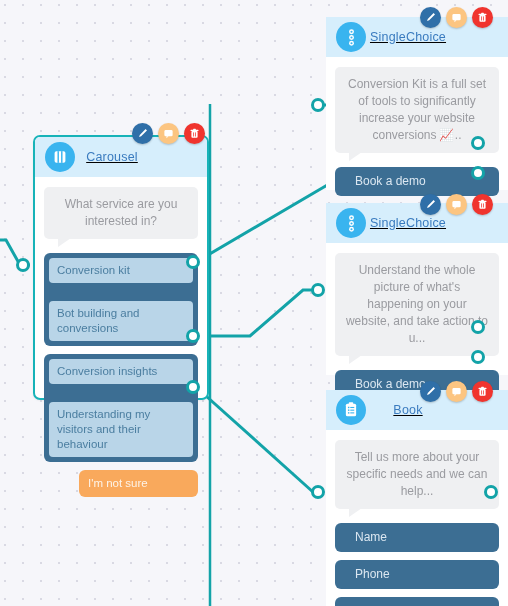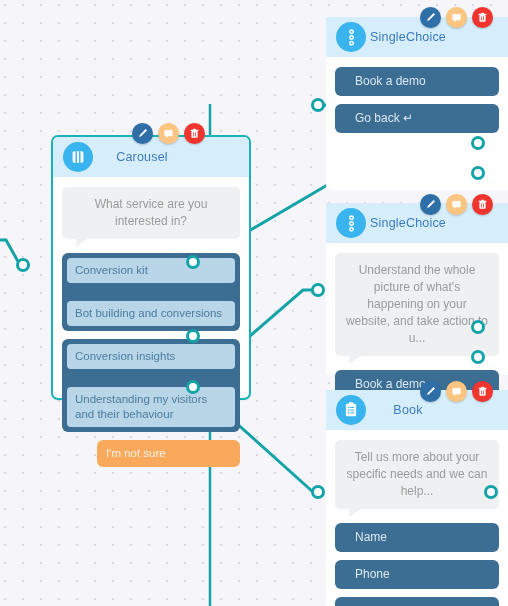--- a/index.html
+++ b/index.html
@@ -25,21 +25,21 @@
     background:#ffffff;border:3.5px solid #13a3a8;box-sizing:border-box;
     z-index:6;
   }
 
   
   .node{position:absolute;background:#ffffff;border:2px solid #17b3b8;
         border-radius:7px;box-sizing:border-box;z-index:4;
         box-shadow:0 1px 2px rgba(0,0,0,.05);}
   .node.plain{border:none;border-radius:0;box-shadow:none;}
   .node-head{height:40px;background:#d6eefc;display:flex;align-items:center;
-             position:relative;border-radius:5px 5px 0 0;}
+             position:relative;border-radius:5px 5px 0 0;text-decoration:underline;}
   .node.plain .node-head{border-radius:0;}
   .node-title{flex:1;text-align:center;color:#3a7bbf;font-size:12.5px;
               letter-spacing:.2px;padding-right:18px;}
   .node-badge{position:absolute;left:10px;top:5px;width:30px;height:30px;
               border-radius:50%;background:#39b4ef;display:flex;
               align-items:center;justify-content:center;}
   .node-badge svg{display:block;}
 
   
   .toolbar{position:absolute;display:flex;gap:5px;z-index:8;}
@@ -130,20 +130,21 @@
             <circle cx="10" cy="4" r="1.1" fill="#39b4ef"></circle>
           <circle cx="10" cy="10" r="2.6" fill="#ffffff"></circle>
             <circle cx="10" cy="10" r="1.1" fill="#39b4ef"></circle>
           <circle cx="10" cy="16" r="2.6" fill="#ffffff"></circle>
             <circle cx="10" cy="16" r="1.1" fill="#39b4ef"></circle>
         </svg>
       </div>
       <div class="node-title">SingleChoice</div>
     </div>
     <div class="node-body">
+      <div class="bubble">Conversion Kit is a full set of tools to significantly increase your website conversions 📈..</div>
       <div class="btn">Book a demo</div>
       <div class="btn">Go back ↵</div>
     </div>
   </div>
   <div class="port" style="left:471px; top:136px;"></div>
   <div class="port" style="left:471px; top:166px;"></div>
 
   <div class="toolbar" style="left:132px; top:123px;">
     <div class="tbtn edit">
       <svg width="11" height="11" viewBox="0 0 16 16">
@@ -160,21 +161,21 @@
       <svg width="11" height="11" viewBox="0 0 16 16">
           <rect x="3.5" y="4.5" width="9" height="9.5" rx="1.3" fill="#ffffff"></rect>
           <rect x="2.2" y="2.6" width="11.6" height="1.8" rx=".8" fill="#ffffff"></rect>
           <rect x="6" y="1" width="4" height="2" rx=".8" fill="#ffffff"></rect>
           <rect x="6.2" y="6.4" width="1.1" height="6" fill="#f0342e"></rect>
           <rect x="8.7" y="6.4" width="1.1" height="6" fill="#f0342e"></rect>
         </svg>
     </div>
   </div>
 
-  <div class="node" style="left:51px; top:135px; width:200px; height:265px;">
+  <div class="node" style="left:33px; top:135px; width:176px; height:265px;">
     <div class="node-head">
       <div class="node-badge">
         <svg width="18" height="18" viewBox="0 0 20 20">
           <rect x="4" y="3.5" width="12" height="13" rx="2" fill="#ffffff"></rect>
           <rect x="7.2" y="3.5" width="1.6" height="13" fill="#39b4ef"></rect>
           <rect x="11.2" y="3.5" width="1.6" height="13" fill="#39b4ef"></rect>
         </svg>
       </div>
       <div class="node-title">Carousel</div>
     </div>

